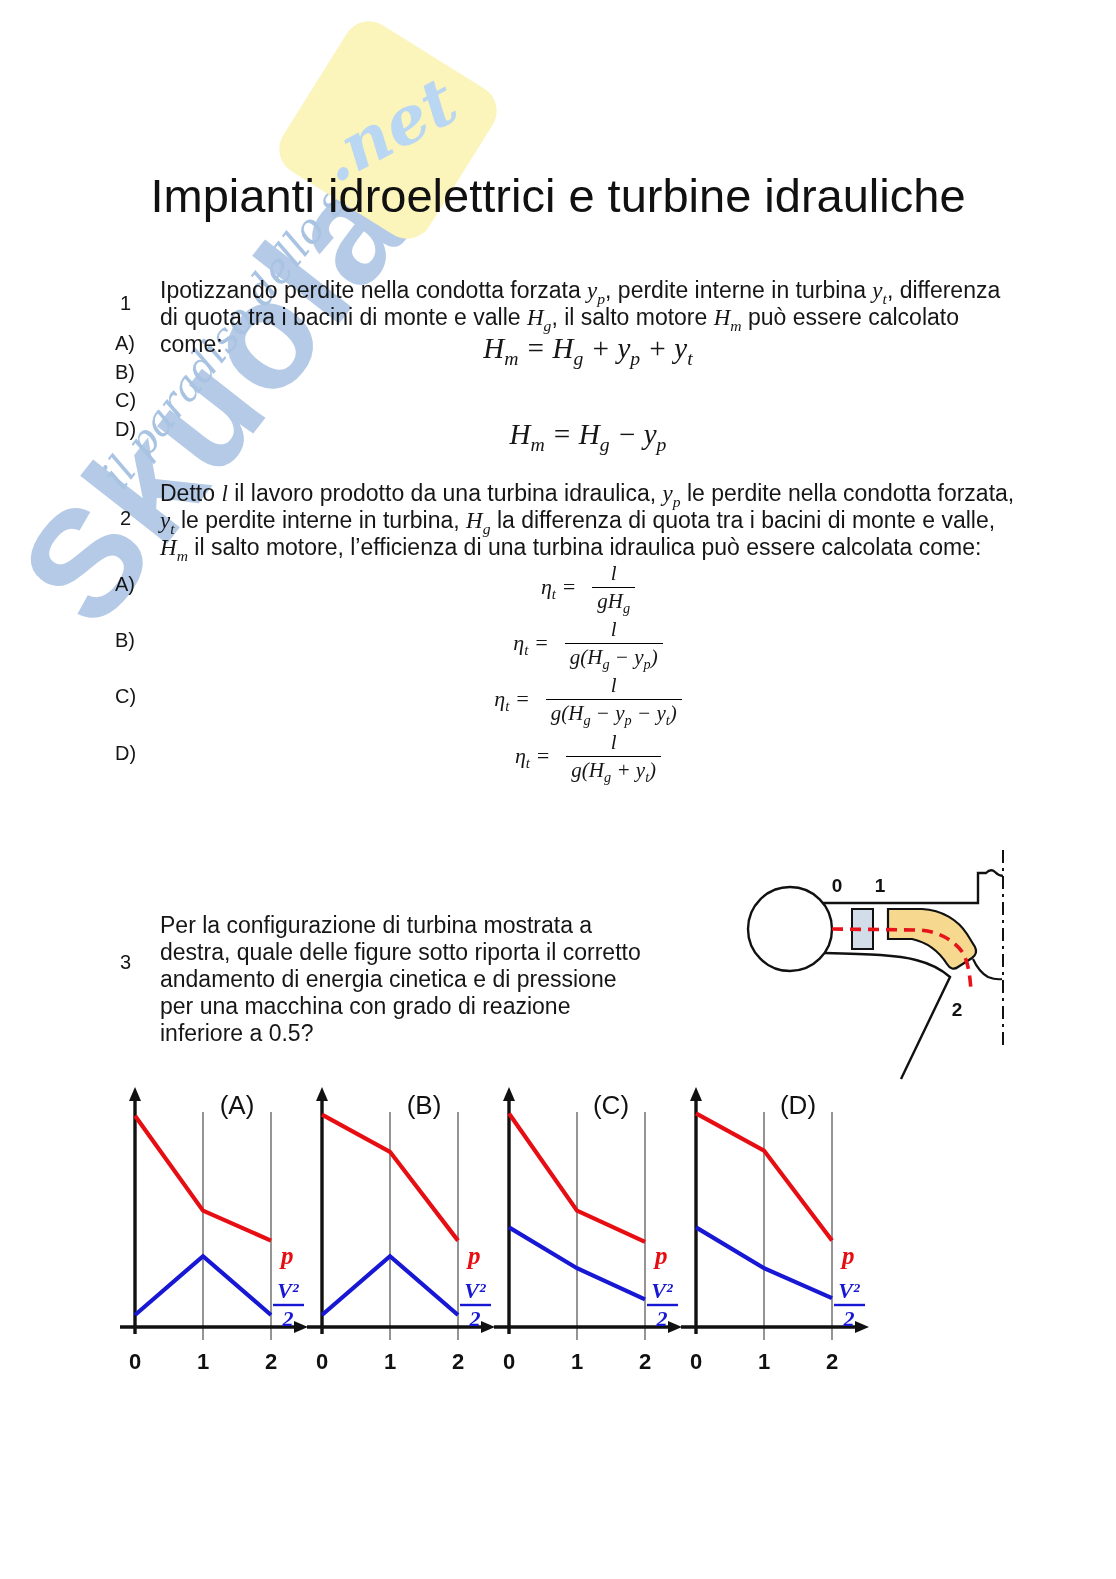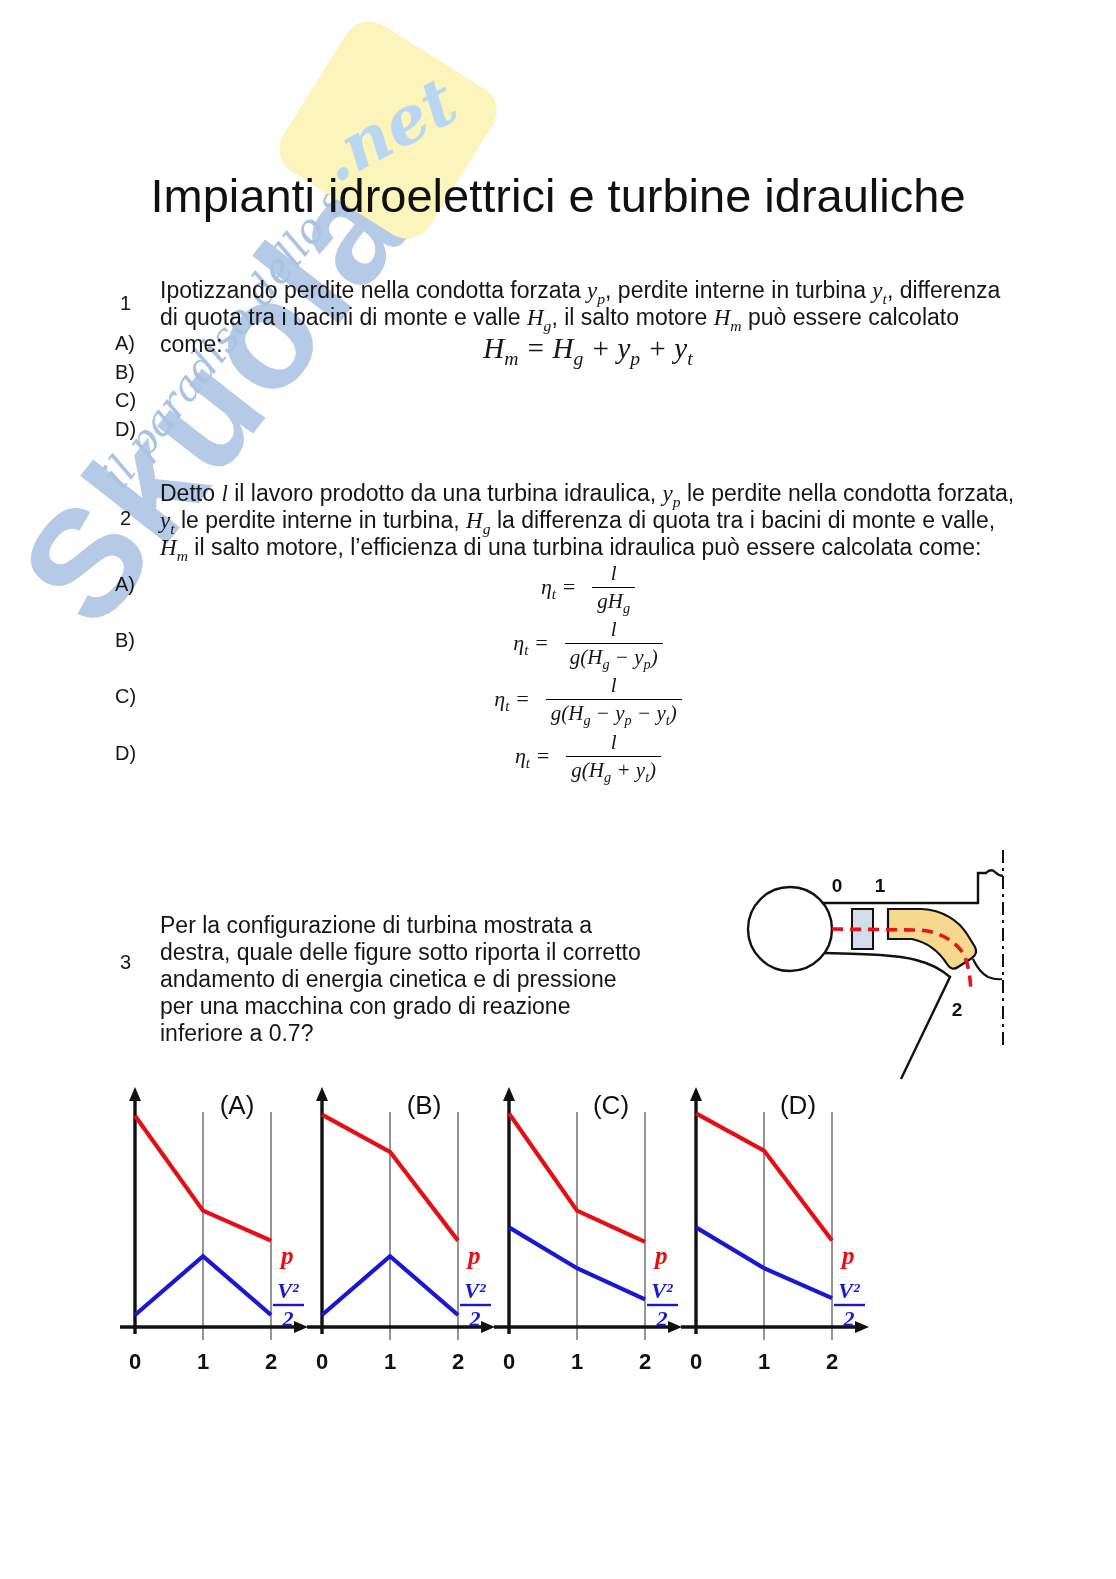--- a/index.html
+++ b/index.html
@@ -64,20 +64,21 @@
       <div class="formula-line math"><i class="mv">H</i><sub class="mv">m</sub> = <i class="mv">H</i><sub class="mv">g</sub> + <i class="mv">y</i><sub class="mv">p</sub> + <i class="mv">y</i><sub class="mv">t</sub></div>
     </div>
     <div class="q-opt" style="top:315px;">
       <span class="optlabel">B)</span>
     </div>
     <div class="q-opt" style="top:343px;">
       <span class="optlabel">C)</span>
     </div>
     <div class="q-opt" style="top:372px;">
       <span class="optlabel">D)</span>
+      <div class="formula-line math"><i class="mv">H</i><sub class="mv">m</sub> = <i class="mv">H</i><sub class="mv">g</sub> − <i class="mv">y</i><sub class="mv">p</sub></div>
     </div>
 
     <div class="q-num" style="left:120px;top:461px;">2</div>
     <div class="q-text" style="left:160px;top:434px;width:860px;">Detto <i class="mv">l</i> il lavoro prodotto da una turbina idraulica, <i class="mv">y</i><sub class="mv">p</sub> le perdite nella condotta forzata, <i class="mv">y</i><sub class="mv">t</sub> le perdite interne in turbina, <i class="mv">H</i><sub class="mv">g</sub> la differenza di quota tra i bacini di monte e valle, <i class="mv">H</i><sub class="mv">m</sub> il salto motore, l’efficienza di una turbina idraulica può essere calcolata come:</div>
 
     <div class="q2row" style="top:513px;">
       <span class="optlabel">A)</span>
       <div class="q2-formula math">
         <span class="lhs"><i class="mv">η</i><sub class="mv">t</sub> =</span>
         <span class="frac">
@@ -111,21 +112,21 @@
       <div class="q2-formula math">
         <span class="lhs"><i class="mv">η</i><sub class="mv">t</sub> =</span>
         <span class="frac">
           <span class="num">l</span>
           <span class="den">g(<i class="mv">H</i><sub class="mv">g</sub> + <i class="mv">y</i><sub class="mv">t</sub>)</span>
         </span>
       </div>
     </div>
 
     <div class="q-num" style="left:120px;top:905px;">3</div>
-    <div class="q-text" style="left:160px;top:866px;width:485px;">Per la configurazione di turbina mostrata a destra, quale delle figure sotto riporta il corretto andamento di energia cinetica e di pressione per una macchina con grado di reazione inferiore a 0.7?</div>
+    <div class="q-text" style="left:160px;top:866px;width:485px;">Per la configurazione di turbina mostrata a destra, quale delle figure sotto riporta il corretto andamento di energia cinetica e di pressione per una macchina con grado di reazione inferiore a 0.5?</div>
 
     <div class="diagram">
       <svg width="396" height="250" viewBox="0 0 396 250">
 
         <circle cx="70" cy="93" r="42" fill="#ffffff" stroke="#111" stroke-width="2.4"></circle>
 
         <path d="M103,67 H258 V37 H266 Q271,32 275,36 Q279,40 283,40" fill="none" stroke="#111" stroke-width="2.4"></path>
 
         <path d="M104,117 C150,118 178,119 196,124 C212,128 222,134 230,141 L181,243" fill="none" stroke="#111" stroke-width="2.4"></path>
 

